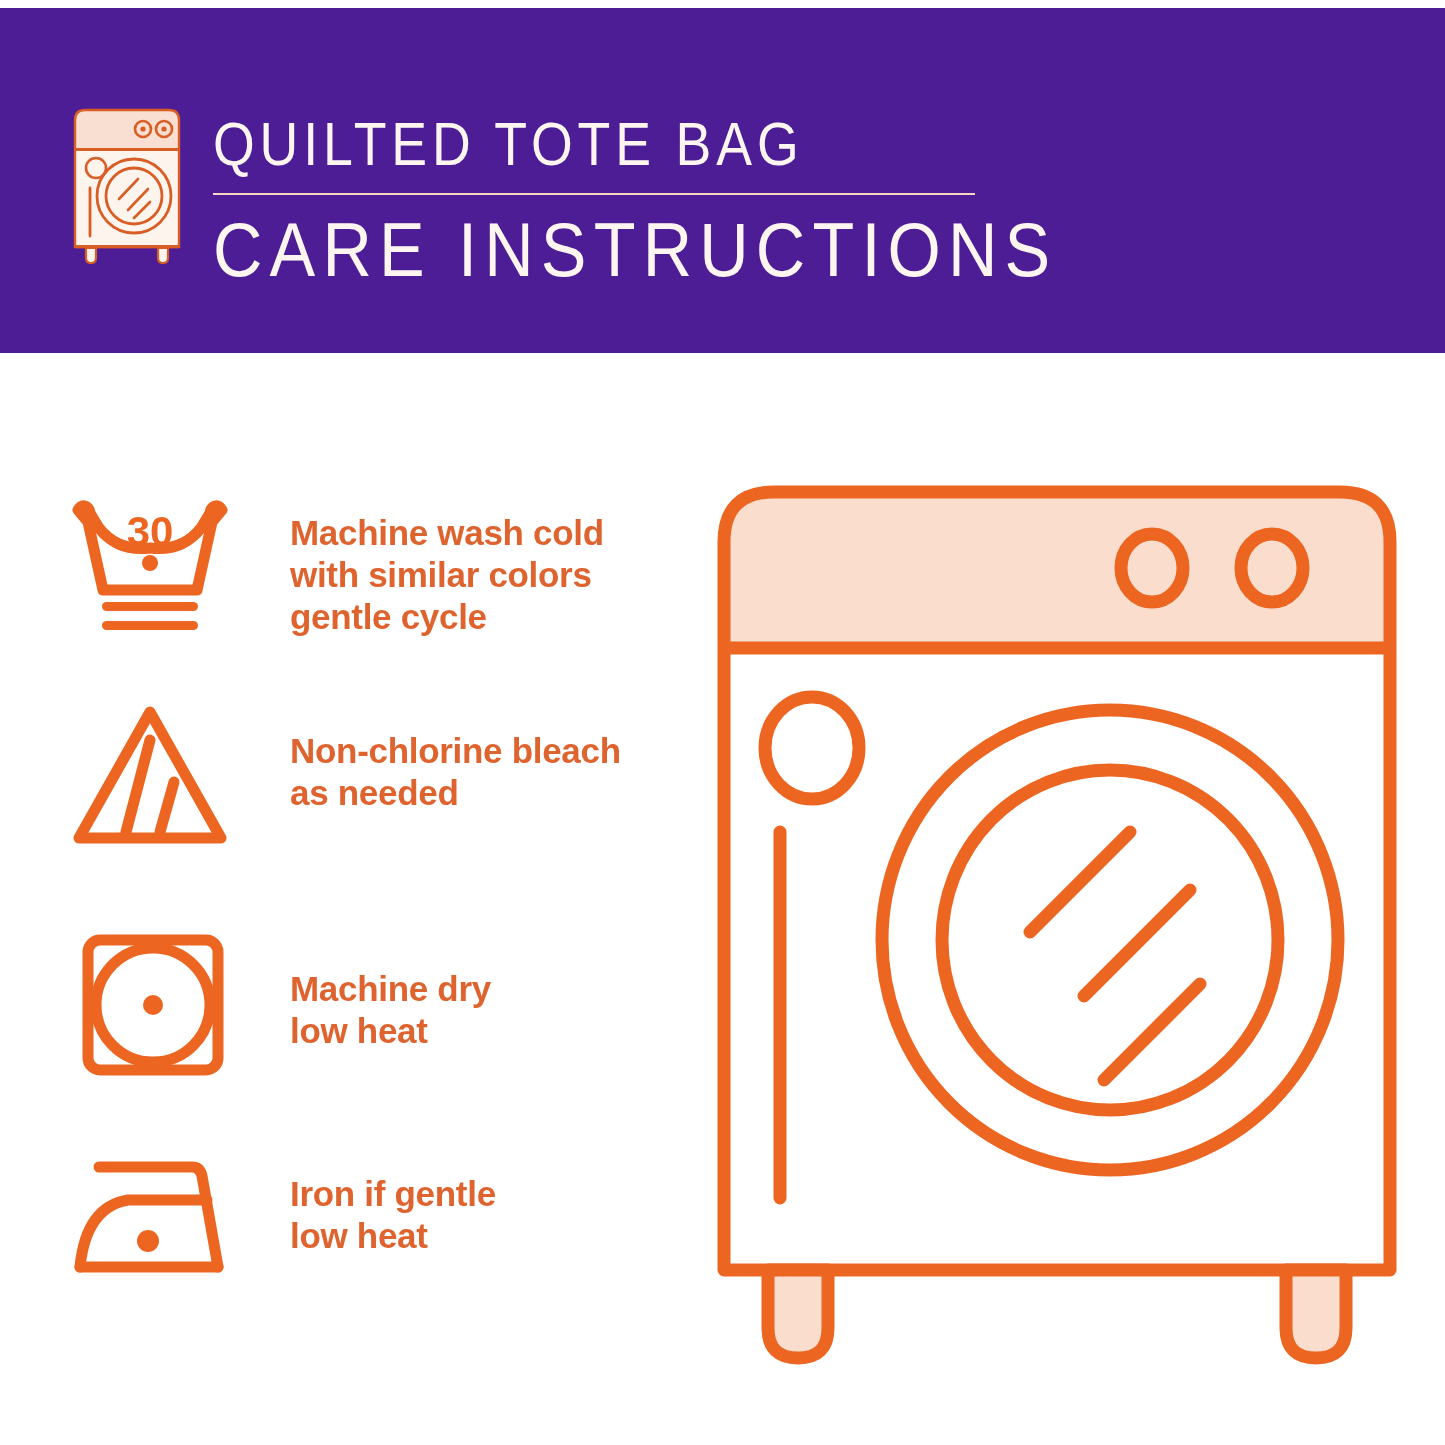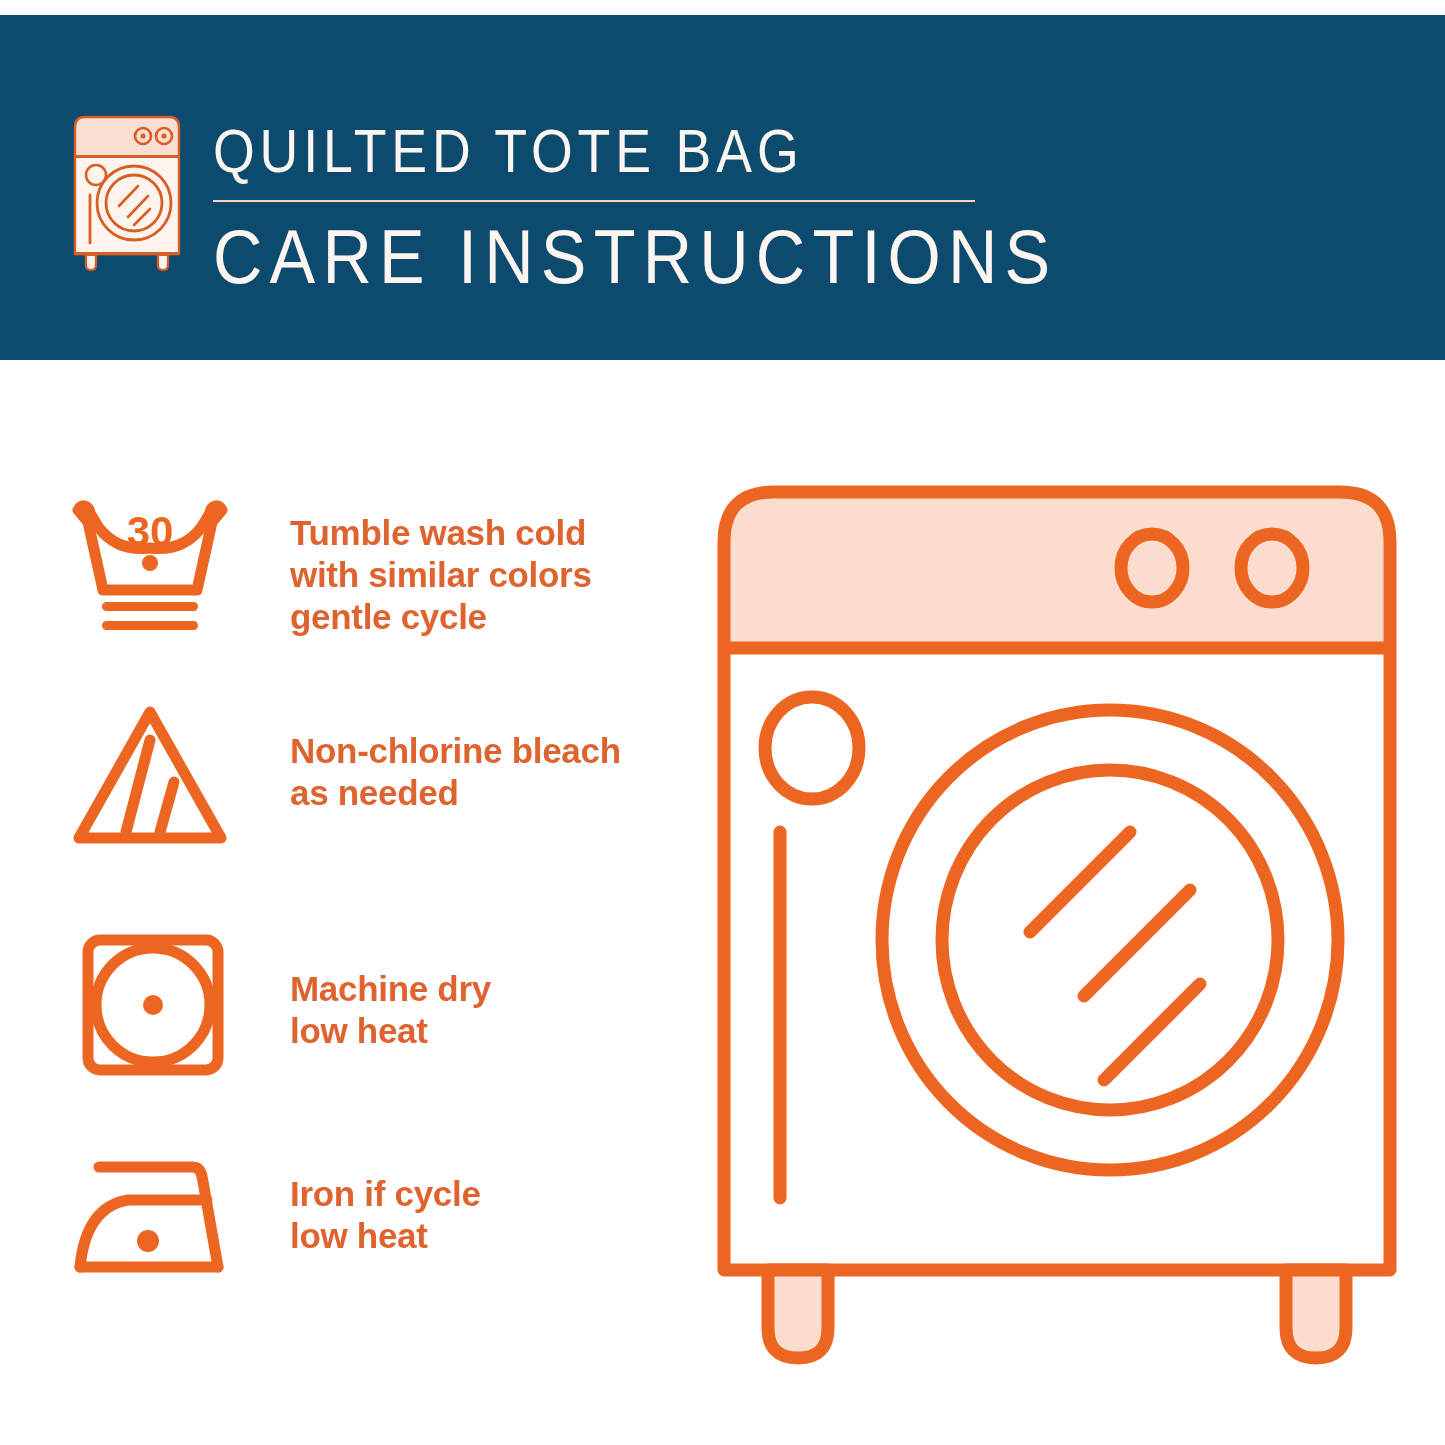--- a/index.html
+++ b/index.html
@@ -6,23 +6,23 @@
   html,body { background:#ffffff; }
   body {
     width:1445px; height:1445px;
     font-family:"Liberation Sans", sans-serif;
     position:relative; overflow:hidden;
     -webkit-font-smoothing:antialiased;
   }
 
   
   #header {
-    position:absolute; left:0; top:15px;
+    position:absolute; left:0; top:8px;
     width:1445px; height:345px;
-    background:#0c4a6e;
+    background:#4c1d95;
   }
   #header-logo {
     position:absolute; left:66px; top:98px;
     width:122px; height:158px;
   }
   #header-text {
     position:absolute; left:213px; top:100px;
     width:770px;
   }
   #title-main {
@@ -159,21 +159,21 @@
                  L22 32 Z" fill="none" stroke="#EC6622" stroke-width="11" stroke-linejoin="round" stroke-linecap="round"></path>
 
         <rect x="36" y="112" width="96" height="9" rx="4.5" fill="#EC6622"></rect>
         <rect x="36" y="131" width="96" height="9" rx="4.5" fill="#EC6622"></rect>
 
         <text x="84" y="56" text-anchor="middle" font-family="Liberation Sans, sans-serif" font-size="42" font-weight="700" fill="#EC6622">30</text>
 
         <circle cx="84" cy="73" r="8" fill="#EC6622"></circle>
       </svg>
     </div>
-    <div class="care-text">Tumble wash cold
+    <div class="care-text">Machine wash cold
 with similar colors
 gentle cycle</div>
   </div>
 
   <div class="care-item" id="item-bleach">
     <div class="care-icon">
       <svg viewBox="0 0 168 150" width="168" height="150">
 
         <path d="M84 12 L155 138 L13 138 Z" fill="none" stroke="#EC6622" stroke-width="11" stroke-linejoin="round"></path>
 
@@ -203,21 +203,21 @@
 
         <path d="M33 22 L126 22 Q134 22 136 31 L152 122" fill="none" stroke="#EC6622" stroke-width="11" stroke-linecap="round" stroke-linejoin="round"></path>
 
         <path d="M14 122
                  Q20 62 62 55
                  L141 55" fill="none" stroke="#EC6622" stroke-width="11" stroke-linecap="round" stroke-linejoin="round"></path>
         <line x1="14" y1="122" x2="152" y2="122" stroke="#EC6622" stroke-width="11" stroke-linecap="round"></line>
         <circle cx="82" cy="96" r="11" fill="#EC6622"></circle>
       </svg>
     </div>
-    <div class="care-text">Iron if cycle
+    <div class="care-text">Iron if gentle
 low heat</div>
   </div>
 
 </div>
 
 <div id="washer">
   <svg viewBox="0 0 690 890" width="690" height="890">
 
     <path d="M12 168 L12 62 Q12 12 62 12 L628 12 Q678 12 678 62 L678 168 Z" fill="#FBDDCE"></path>
 

